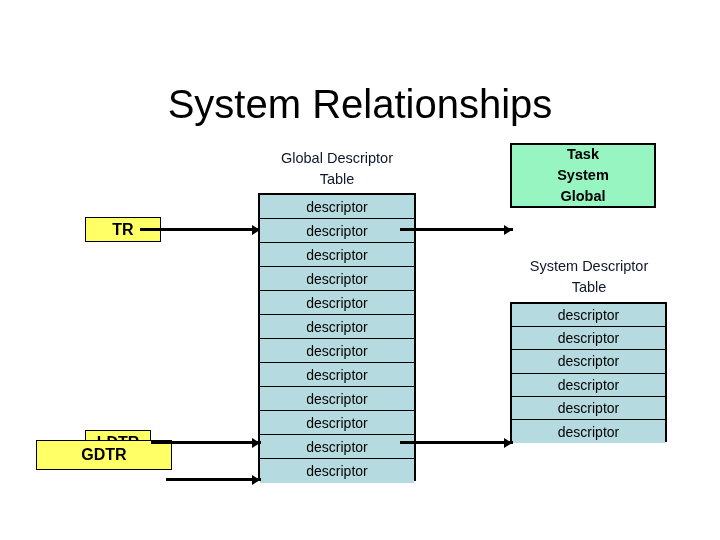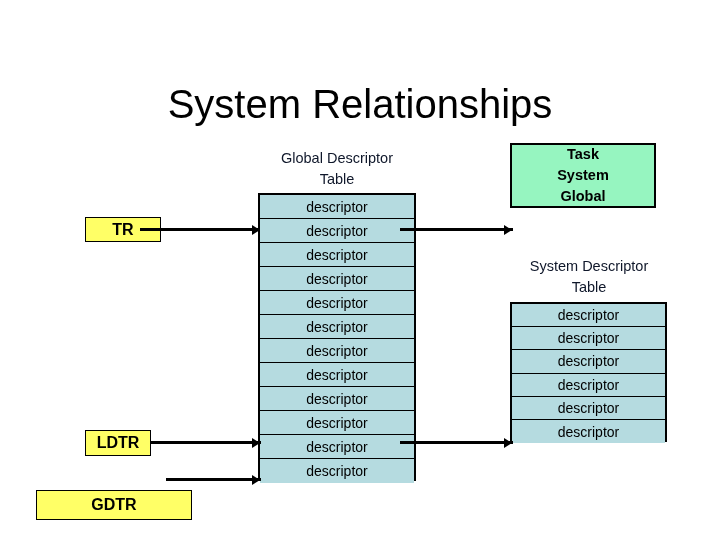--- a/index.html
+++ b/index.html
@@ -120,21 +120,21 @@
     box-sizing: border-box;
     display: flex;
     align-items: center;
     justify-content: center;
     font-size: 16px;
     font-weight: bold;
     color: #000000;
   }
   #tr-box    { left: 85px;  top: 217px; width: 76px;  height: 25px; }
   #ldtr-box  { left: 85px;  top: 430px; width: 66px;  height: 26px; }
-  #gdtr-box  { left: 36px;  top: 490px; width: 156px; height: 30px; }
+  #gdtr-box  { left: 36px;  top: 440px; width: 136px; height: 30px; }
 
   
   .conn-line {
     position: absolute;
     background: #000000;
     height: 3px;
   }
   .arrow-head {
     position: absolute;
     width: 0;

